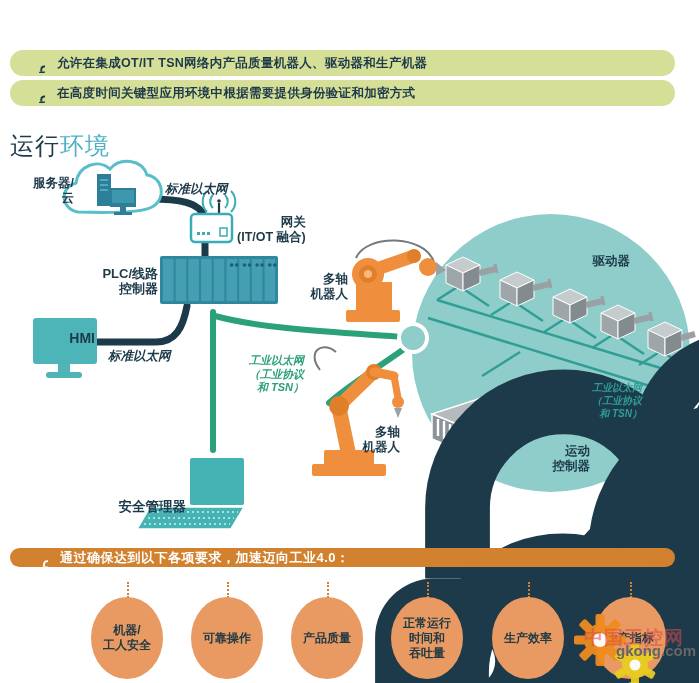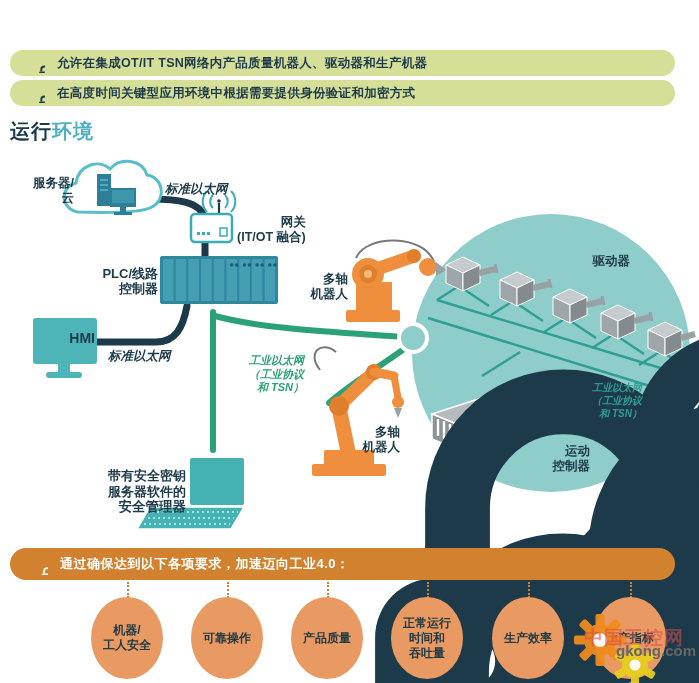--- a/index.html
+++ b/index.html
@@ -14,30 +14,30 @@
   .stage{position:relative;width:699px;height:683px;background:#fff;overflow:hidden;
          font-family:"Liberation Sans","DejaVu Sans",sans-serif;color:var(--navy);}
   .scene{position:absolute;left:0;top:0;z-index:1;}
   
   .gbar{position:absolute;left:10px;width:665px;height:26px;border-radius:14px;
         background:var(--green_banner);display:flex;align-items:center;z-index:2;}
   .gbar .licon{margin-left:20px;width:15px;height:20px;flex:0 0 auto;}
   .gbar .btxt{margin-left:12px;font-size:12.5px;font-weight:600;letter-spacing:.3px;white-space:nowrap;}
   .btxt .b{font-weight:800;}
   
-  .title{position:absolute;left:10px;top:118px;font-size:20px;font-weight:700;letter-spacing:1px;z-index:2;}
+  .title{position:absolute;left:10px;top:130px;font-size:24px;font-weight:400;letter-spacing:1px;z-index:2;}
   .title .t2{color:var(--title_teal);}
   
   .lbl{position:absolute;z-index:3;white-space:pre-line;font-weight:700;font-size:12.5px;line-height:15px;color:var(--navy);}
   .lbl.it{font-style:italic;}
   .lbl.green{color:var(--green_cable);}
   .lbl.tealtxt{color:var(--iso_line);}
   .r{text-align:right;} .c{text-align:right;} .l{text-align:right;}
   
-  .obar{position:absolute;left:10px;top:548px;width:665px;height:32px;border-radius:16px;
+  .obar{position:absolute;left:10px;top:548px;width:665px;height:19px;border-radius:16px;
         background:var(--banner_orange);display:flex;align-items:center;z-index:2;}
   .obar .licon{margin-left:22px;width:16px;height:21px;}
   .obar .btxt{margin-left:12px;color:#fff;font-size:13px;font-weight:700;letter-spacing:.5px;}
   .dot-line{position:absolute;top:582px;height:16px;width:0;border-left:2px dotted var(--banner_orange);z-index:2;}
   .req-circle{position:absolute;top:597px;width:72px;height:82px;border-radius:50%;
         background:var(--circle_orange);display:flex;align-items:center;justify-content:center;
         text-align:center;font-size:12px;font-weight:700;line-height:15px;color:#203a45;
         white-space:pre-line;z-index:4;}
   
   .wm-cn{position:absolute;left:584px;top:625px;z-index:6;color:#d94a4a;opacity:.55;
@@ -280,22 +280,20 @@
 控制器</div>
   <div class="lbl c" style="left:35px;top:331px;width:60px;font-size:14px">HMI</div>
   <div class="lbl it" style="left:108px;top:349px">标准以太网</div>
   <div class="lbl c" style="left:296px;top:272px;width:52px">多轴
 机器人</div>
   <div class="lbl c it green" style="left:224px;top:354px;width:80px;font-size:11px;line-height:13.5px">工业以太网
 （工业协议
 和 TSN）</div>
   <div class="lbl c" style="left:348px;top:425px;width:52px">多轴
 机器人</div>
-  <div class="lbl r" style="left:64px;top:468px;width:122px;font-size:13px;line-height:15.5px;font-weight:600">带有安全密钥
-服务器软件的</div>
   <div class="lbl r" style="left:64px;top:499px;width:122px;font-size:13.5px;font-weight:800">安全管理器</div>
   <div class="lbl c" style="left:550px;top:254px;width:80px">驱动器</div>
   <div class="lbl c it tealtxt" style="left:556px;top:381px;width:86px;font-size:10px;line-height:13px">工业以太网
 （工业协议
 和 TSN）</div>
   <div class="lbl c" style="left:510px;top:444px;width:80px">运动
 控制器</div>
 
   <div class="obar">
     <svg class="licon" viewBox="-20 -30 40 58">

